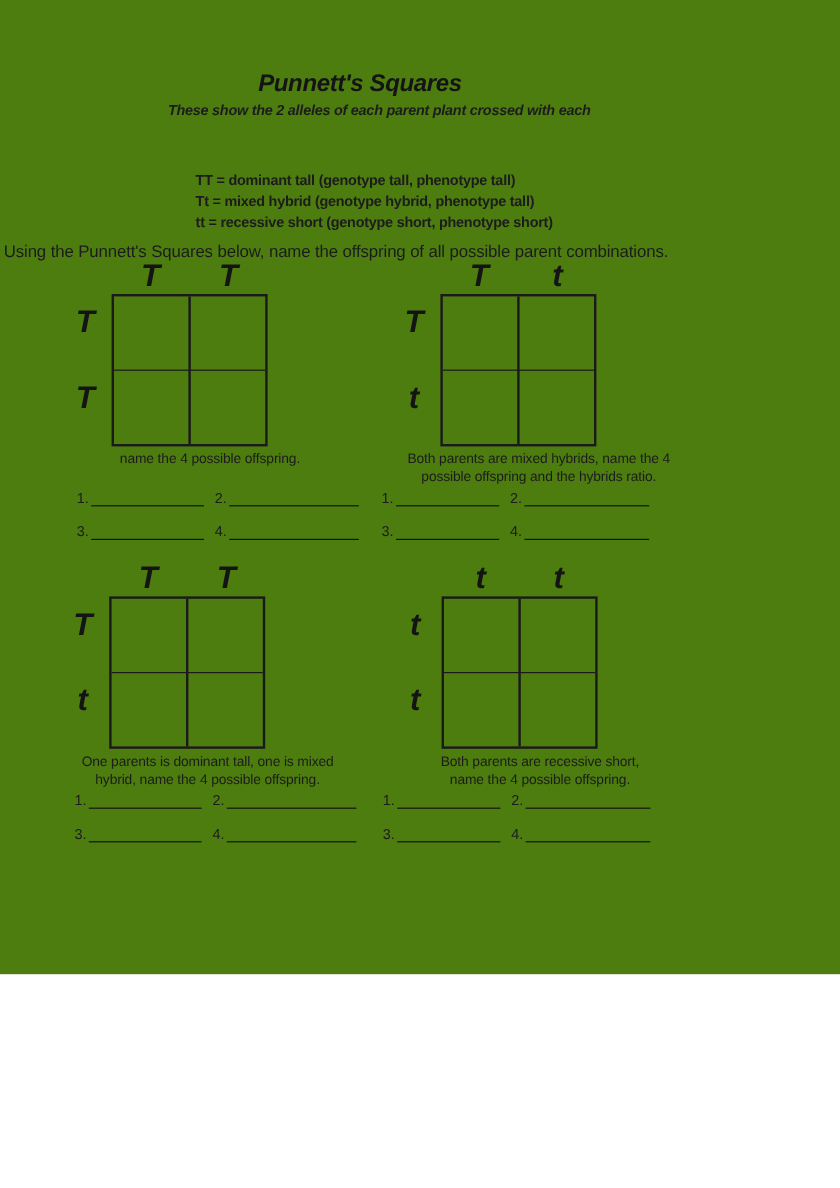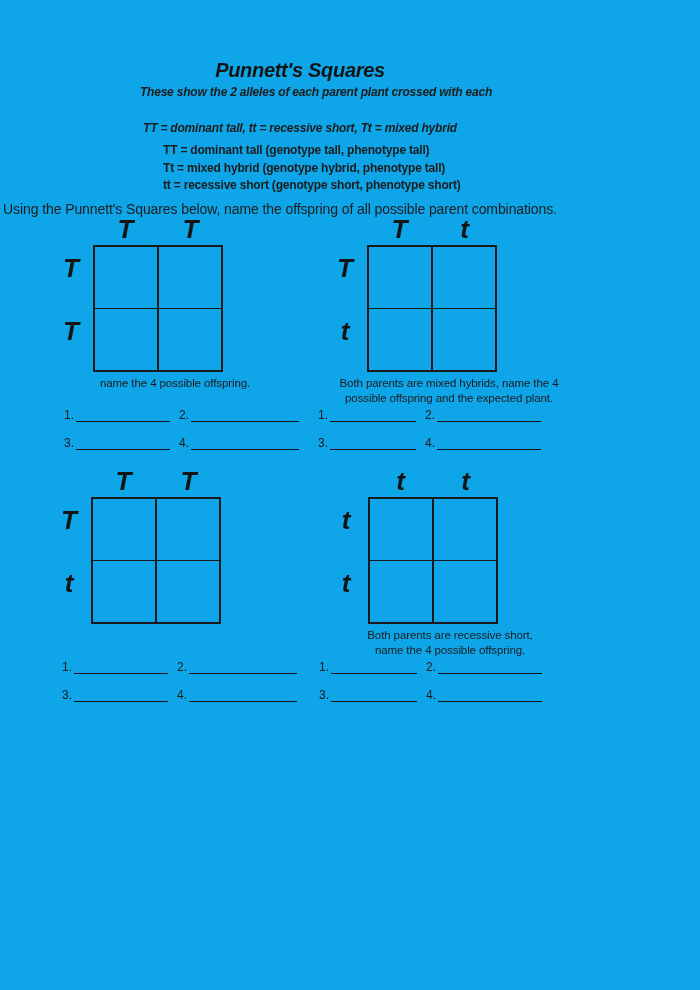--- a/index.html
+++ b/index.html
@@ -1,17 +1,17 @@
 <!DOCTYPE html>
 <html><head>
 <meta charset="utf-8">
 <style>
   html,body{margin:0;padding:0;background:#fff;}
   .page{
-    position:relative;width:700px;height:990px;background:#0ea5e9;
+    position:relative;width:700px;height:812px;background:#4d7c0f;
     font-family:"Liberation Sans","DejaVu Sans",sans-serif;color:#1c1c1c;overflow:hidden;
   }
   .abs{position:absolute;}
   .title{
     top:59px;left:0;width:600px;text-align:center;
     font-size:20px;font-weight:bold;font-style:italic;letter-spacing:-0.3px;color:#141414;
   }
   .intro{
     top:85px;left:0;width:600px;text-align:center;
     font-size:12px;font-weight:bold;font-style:italic;line-height:15.5px;letter-spacing:-0.2px;padding-left:16px;
@@ -73,21 +73,20 @@
 <body>
 
 <div class="page">
 
   <div class="abs title">Punnett's Squares</div>
 
   <div class="abs intro">
     <div>These show the 2 alleles of each parent plant crossed with each</div>
   </div>
 
-  <div class="abs summary">TT = dominant tall, tt = recessive short, Tt = mixed hybrid</div>
 
   <div class="abs genokey">
     <div>TT = dominant tall (genotype tall, phenotype tall)</div>
     <div>Tt = mixed hybrid (genotype hybrid, phenotype tall)</div>
     <div>tt = recessive short (genotype short, phenotype short)</div>
   </div>
 
   <div class="abs instruction">Using the Punnett's Squares below, name the offspring of all possible parent combinations.</div>
 
   <div class="quad q1">
@@ -122,21 +121,21 @@
     <div class="pgrid">
       <div class="cell tl"></div>
       <div class="cell tr"></div>
       <div class="cell bl"></div>
       <div class="cell br"></div>
       <div class="vline"></div>
       <div class="hline"></div>
     </div>
     <div class="caption">
       <div>Both parents are mixed hybrids, name the 4</div>
-      <div>possible offspring and the expected plant.</div>
+      <div>possible offspring and the hybrids ratio.</div>
     </div>
     <div class="blanks first">
       <span class="num">1.</span><span class="bline bl1"></span><span class="num">2.</span><span class="bline bl2"></span>
     </div>
     <div class="blanks second">
       <span class="num">3.</span><span class="bline bl1"></span><span class="num">4.</span><span class="bline bl2"></span>
     </div>
   </div>
 
   <div class="quad q3">
@@ -144,20 +143,24 @@
     <span class="allele colh c2">T</span>
     <span class="allele rowh r1">T</span>
     <span class="allele rowh r2">t</span>
     <div class="pgrid">
       <div class="cell tl"></div>
       <div class="cell tr"></div>
       <div class="cell bl"></div>
       <div class="cell br"></div>
       <div class="vline"></div>
       <div class="hline"></div>
+    </div>
+    <div class="caption">
+      <div>One parents is dominant tall, one is mixed</div>
+      <div>hybrid, name the 4 possible offspring.</div>
     </div>
     <div class="blanks first">
       <span class="num">1.</span><span class="bline bl1"></span><span class="num">2.</span><span class="bline bl2"></span>
     </div>
     <div class="blanks second">
       <span class="num">3.</span><span class="bline bl1"></span><span class="num">4.</span><span class="bline bl2"></span>
     </div>
   </div>
 
   <div class="quad q4">

